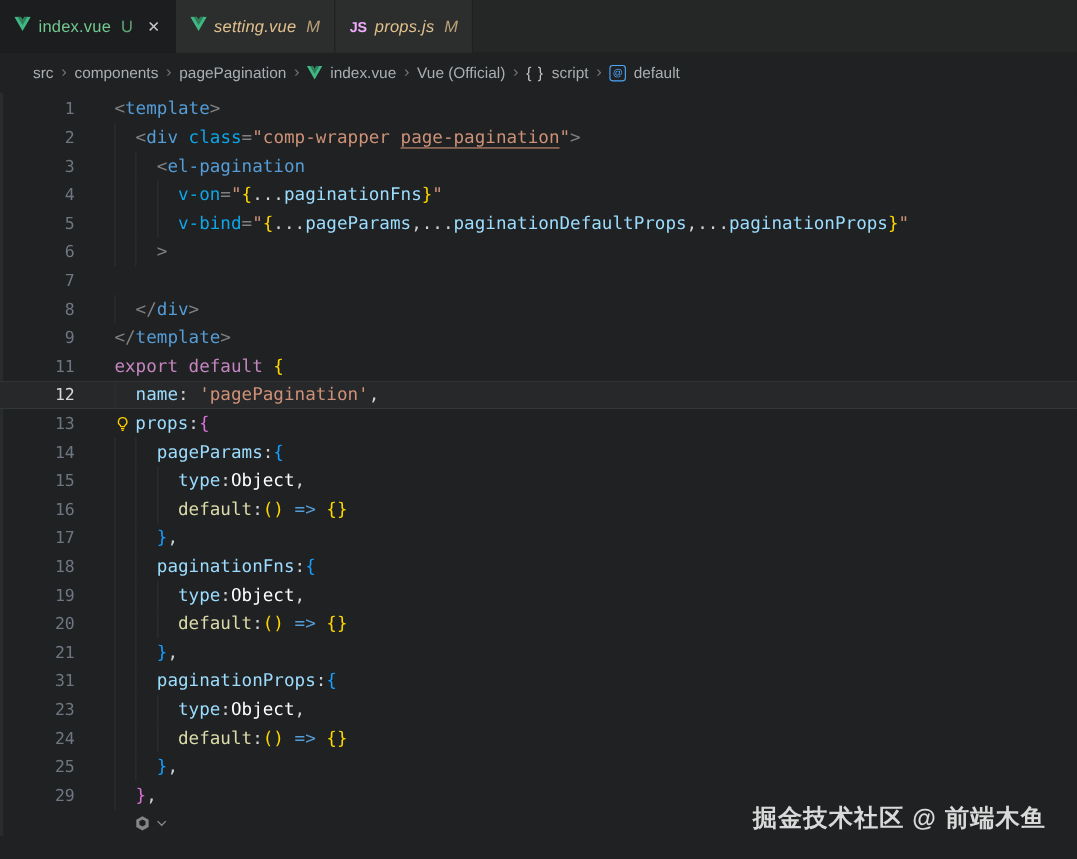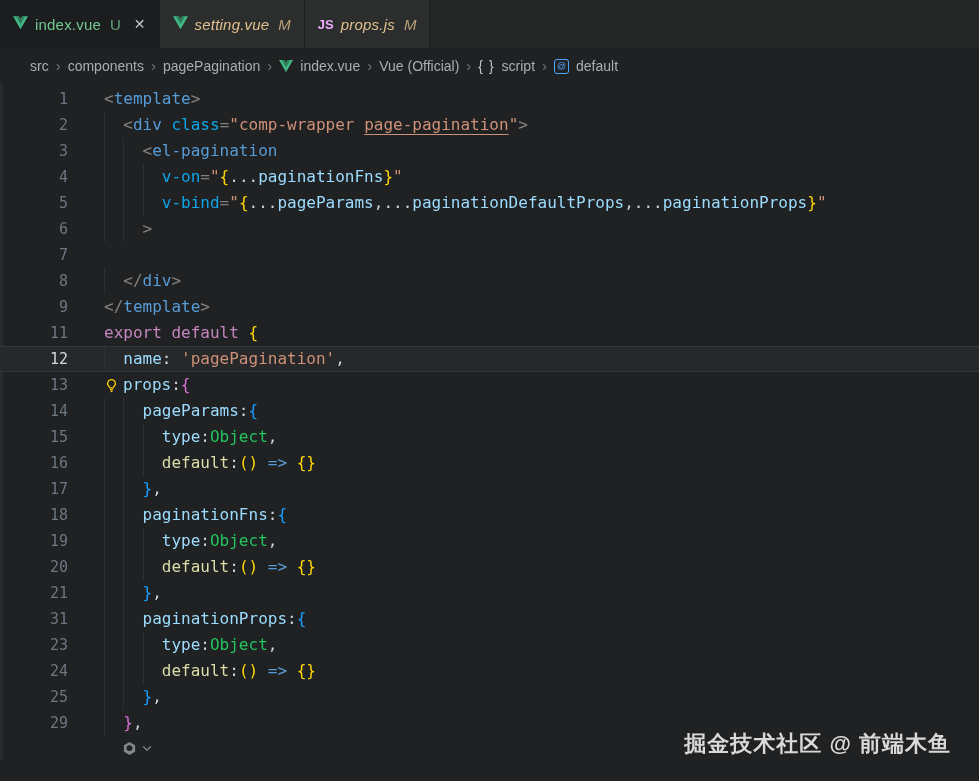--- a/index.html
+++ b/index.html
@@ -38,21 +38,21 @@
   .code-line .line-content { margin-left:36px; position:relative; }
   .code-line.active { background:#26282a; box-shadow: inset 0 1px 0 #343738, inset 0 -1px 0 #343738; }
   .code-line.active .num { color:#d4d8db; }
   .guide { position:absolute; top:0; bottom:0; width:1px; background:#2e3132; }
   .bulb { display:inline-block; width:19px; vertical-align:middle; }
   .bulb svg { transform:translateY(2px); }
 
   .tok-punct{color:#808080} .tok-tag{color:#569CD6} .tok-attr{color:#0ea5e9}
   .tok-var{color:#9CDCFE} .tok-prop{color:#9CDCFE} .tok-str{color:#CE9178}
   .tok-strU{color:#CE9178; text-decoration:underline; text-underline-offset:4px;}
-  .tok-kw{color:#C586C0} .tok-type{color:#22c55e} .tok-fn{color:#DCDCAA}
+  .tok-kw{color:#C586C0} .tok-type{color:#ffffff} .tok-fn{color:#DCDCAA}
   .tok-b1{color:#FFD700} .tok-b2{color:#DA70D6} .tok-b3{color:#179FFF}
   .tok-plain{color:#cfd2d4} .tok-arrow{color:#569CD6}
 
   .widget-row { height:24px; display:flex; align-items:center; gap:4px; padding-left:122px; }
 
   
   .watermark { position:absolute; right:28px; bottom:22px; font-size:22px; font-weight:bold;
                color:#d9d9d9; letter-spacing:1px; }
 </style>
 </head>

